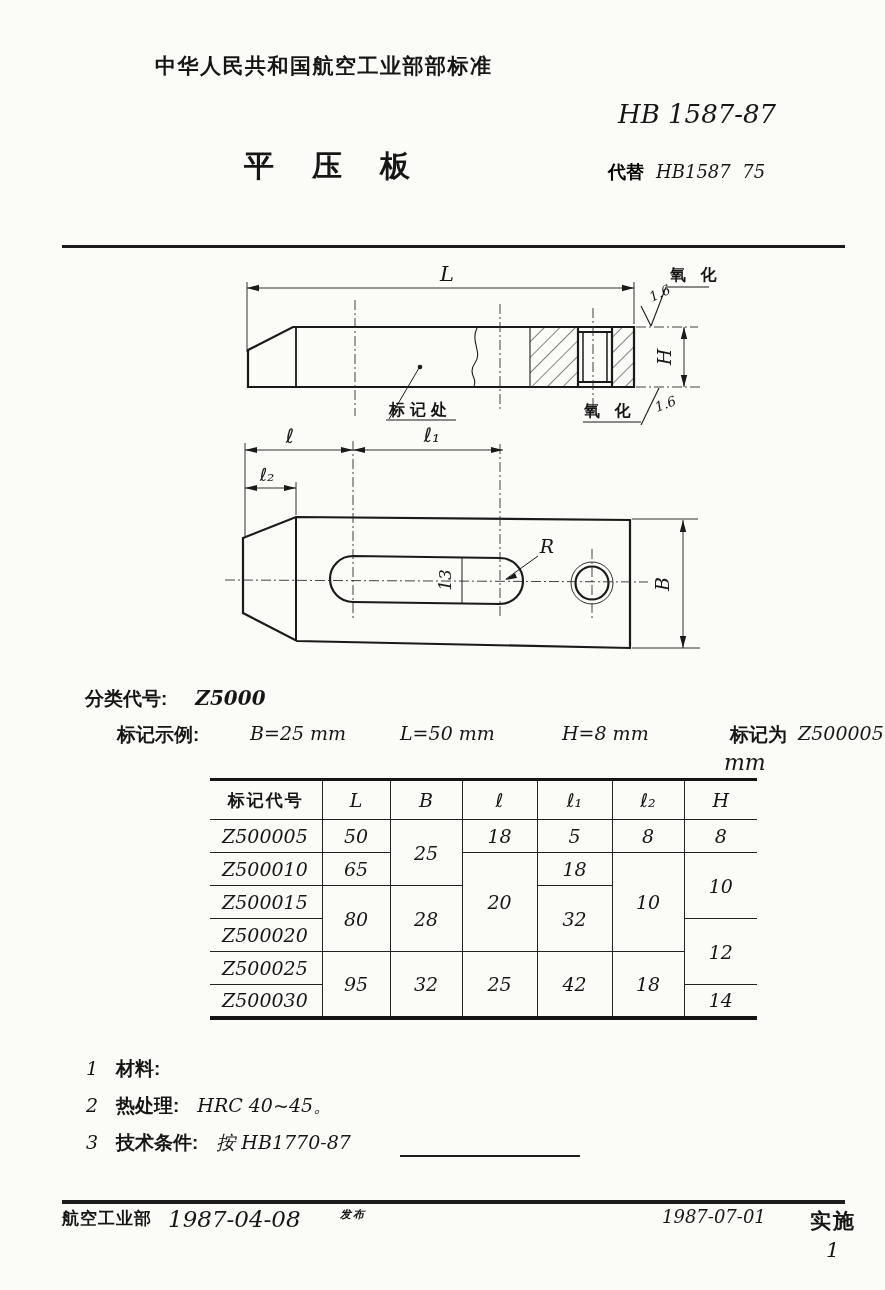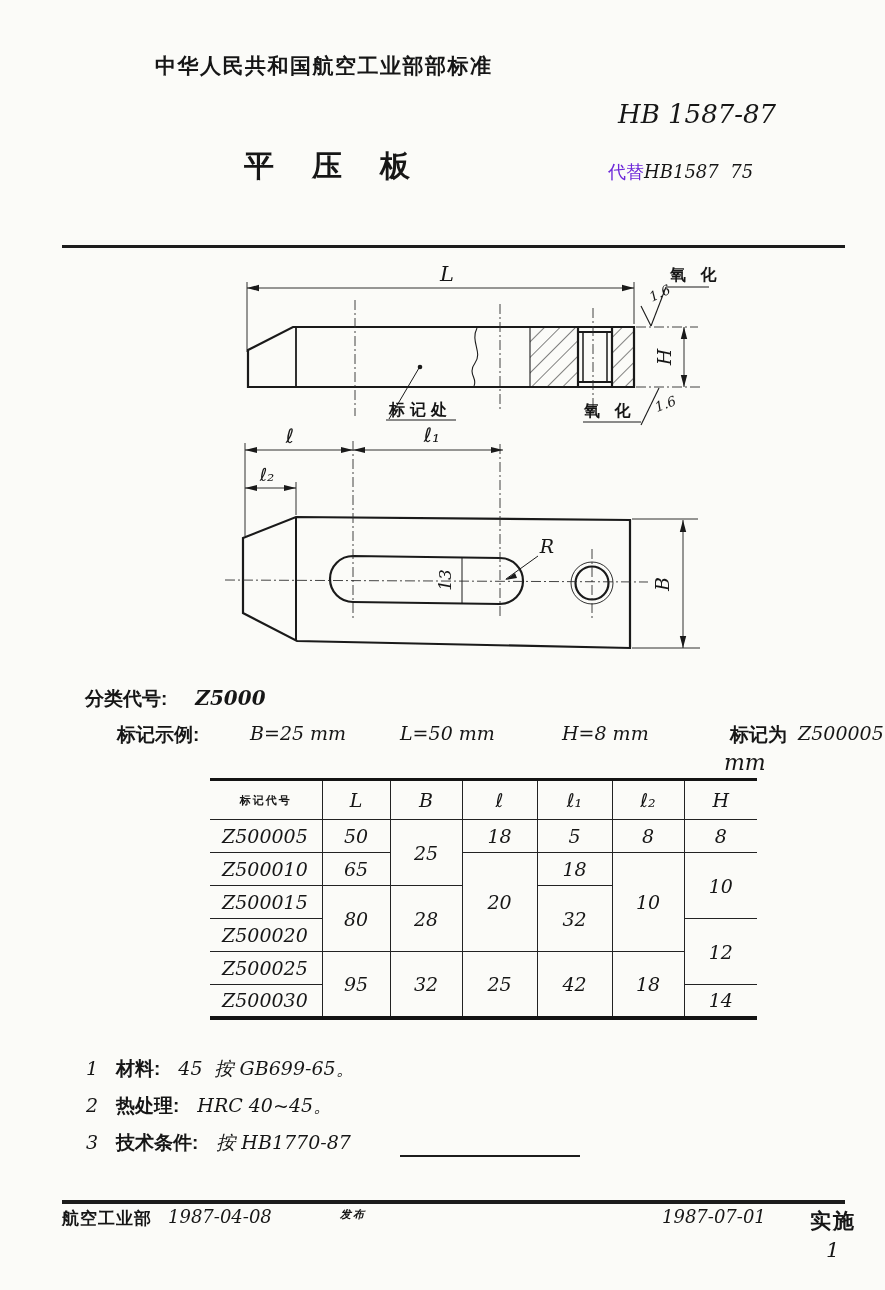--- a/index.html
+++ b/index.html
@@ -12,46 +12,46 @@
   .abs{position:absolute;}
   .cnb{font-family:"Liberation Sans",sans-serif;font-weight:700;}
   .cnh{font-family:"Liberation Sans",sans-serif;font-weight:600;}
   .hw{font-family:"DejaVu Serif","DejaVu Sans",serif;font-style:italic;white-space:pre;}
   .rule{position:absolute;background:#1c1c1c;}
   
   .org{top:52px;left:155px;font-size:21px;letter-spacing:1.5px;}
   .stdno{top:99px;left:618px;font-size:26px;}
   .title{top:146px;left:244px;font-size:30px;font-weight:700;letter-spacing:4px;white-space:pre;}
   .replaces{top:160px;left:608px;font-size:18px;}
-  .replaces .lbl{color:#6d28d9;font-weight:400;margin-right:0;}
+  .replaces .lbl{color:#000000;font-weight:700;margin-right:12px;}
   
   .clsline{top:686px;left:85px;font-size:19px;}
   .clsline .val{margin-left:28px;font-size:20px;}
   .exline{top:722px;left:85px;font-size:19px;width:790px;}
   .exline span{position:absolute;top:0;margin-left:32px;}
   .mmlabel{top:750px;left:724px;font-size:22px;}
   
   table.spec{position:absolute;left:210px;top:778px;width:547px;border-collapse:collapse;table-layout:fixed;
     border-top:3px solid #141414;border-bottom:4px solid #141414;}
   table.spec td,table.spec th{border:1.4px solid #232323;padding:0;text-align:center;vertical-align:middle;
     font-family:"DejaVu Serif","DejaVu Sans",serif;font-style:italic;font-size:19px;font-weight:400;}
   table.spec tr{height:33px;}
   table.spec tr.hdr{height:40px;}
-  table.spec th.codeh{font-family:"Liberation Sans",sans-serif;font-style:normal;font-weight:600;font-size:11px;letter-spacing:2px;}
+  table.spec th.codeh{font-family:"Liberation Sans",sans-serif;font-style:normal;font-weight:600;font-size:17px;letter-spacing:2px;}
   table.spec .nol{border-left:none;}
   table.spec .nor{border-right:none;}
   table.spec td.code{text-align:left;padding-left:12px;font-size:19px;}
   
   .note{position:absolute;left:86px;font-size:19px;display:flex;align-items:baseline;}
   .note .num{font-family:"DejaVu Serif",serif;font-style:italic;width:30px;}
   .note .lbl{margin-right:18px;}
   .note .val{font-size:19px;}
   
   .f-org{top:1207px;left:62px;font-size:17px;letter-spacing:1px;}
-  .f-idate{top:1206px;left:168px;font-size:18px;}
+  .f-idate{top:1206px;left:168px;font-size:23px;}
   .f-ilabel{top:1207px;left:340px;font-size:11px;letter-spacing:2px;font-style:italic;}
   .f-mdate{top:1206px;left:662px;font-size:18px;}
   .f-mlabel{top:1207px;left:810px;font-size:21px;letter-spacing:2px;}
   .pageno{top:1238px;left:826px;font-size:21px;}
   
   svg.draw{position:absolute;top:0;left:0;}
   svg .ink{stroke:#1a1a1a;fill:none;}
   svg .cl{stroke:#2e2e2e;fill:none;stroke-width:0.9;stroke-dasharray:10 3 2 3;}
   svg .dimt{font-family:"DejaVu Serif","DejaVu Sans",serif;font-style:italic;fill:#161616;}
   svg .cnt{font-family:"Liberation Sans",sans-serif;font-weight:600;fill:#161616;letter-spacing:5px;}
@@ -243,21 +243,20 @@
   <tr>
     <td class="code nol">Z500030</td>
     <td class="nor">14</td>
   </tr>
 </tbody>
   </table>
 
 <div class="note" style="top:1056px;">
   <span class="num">1</span>
   <span class="cnh lbl">材料:</span>
-  <span class="hw val">45  按 GB699-65。</span>
 </div>
 <div class="note" style="top:1093px;">
   <span class="num">2</span>
   <span class="cnh lbl">热处理:</span>
   <span class="hw val">HRC 40~45。</span>
 </div>
 <div class="note" style="top:1130px;">
   <span class="num">3</span>
   <span class="cnh lbl">技术条件:</span>
   <span class="hw val">按 HB1770-87</span>

